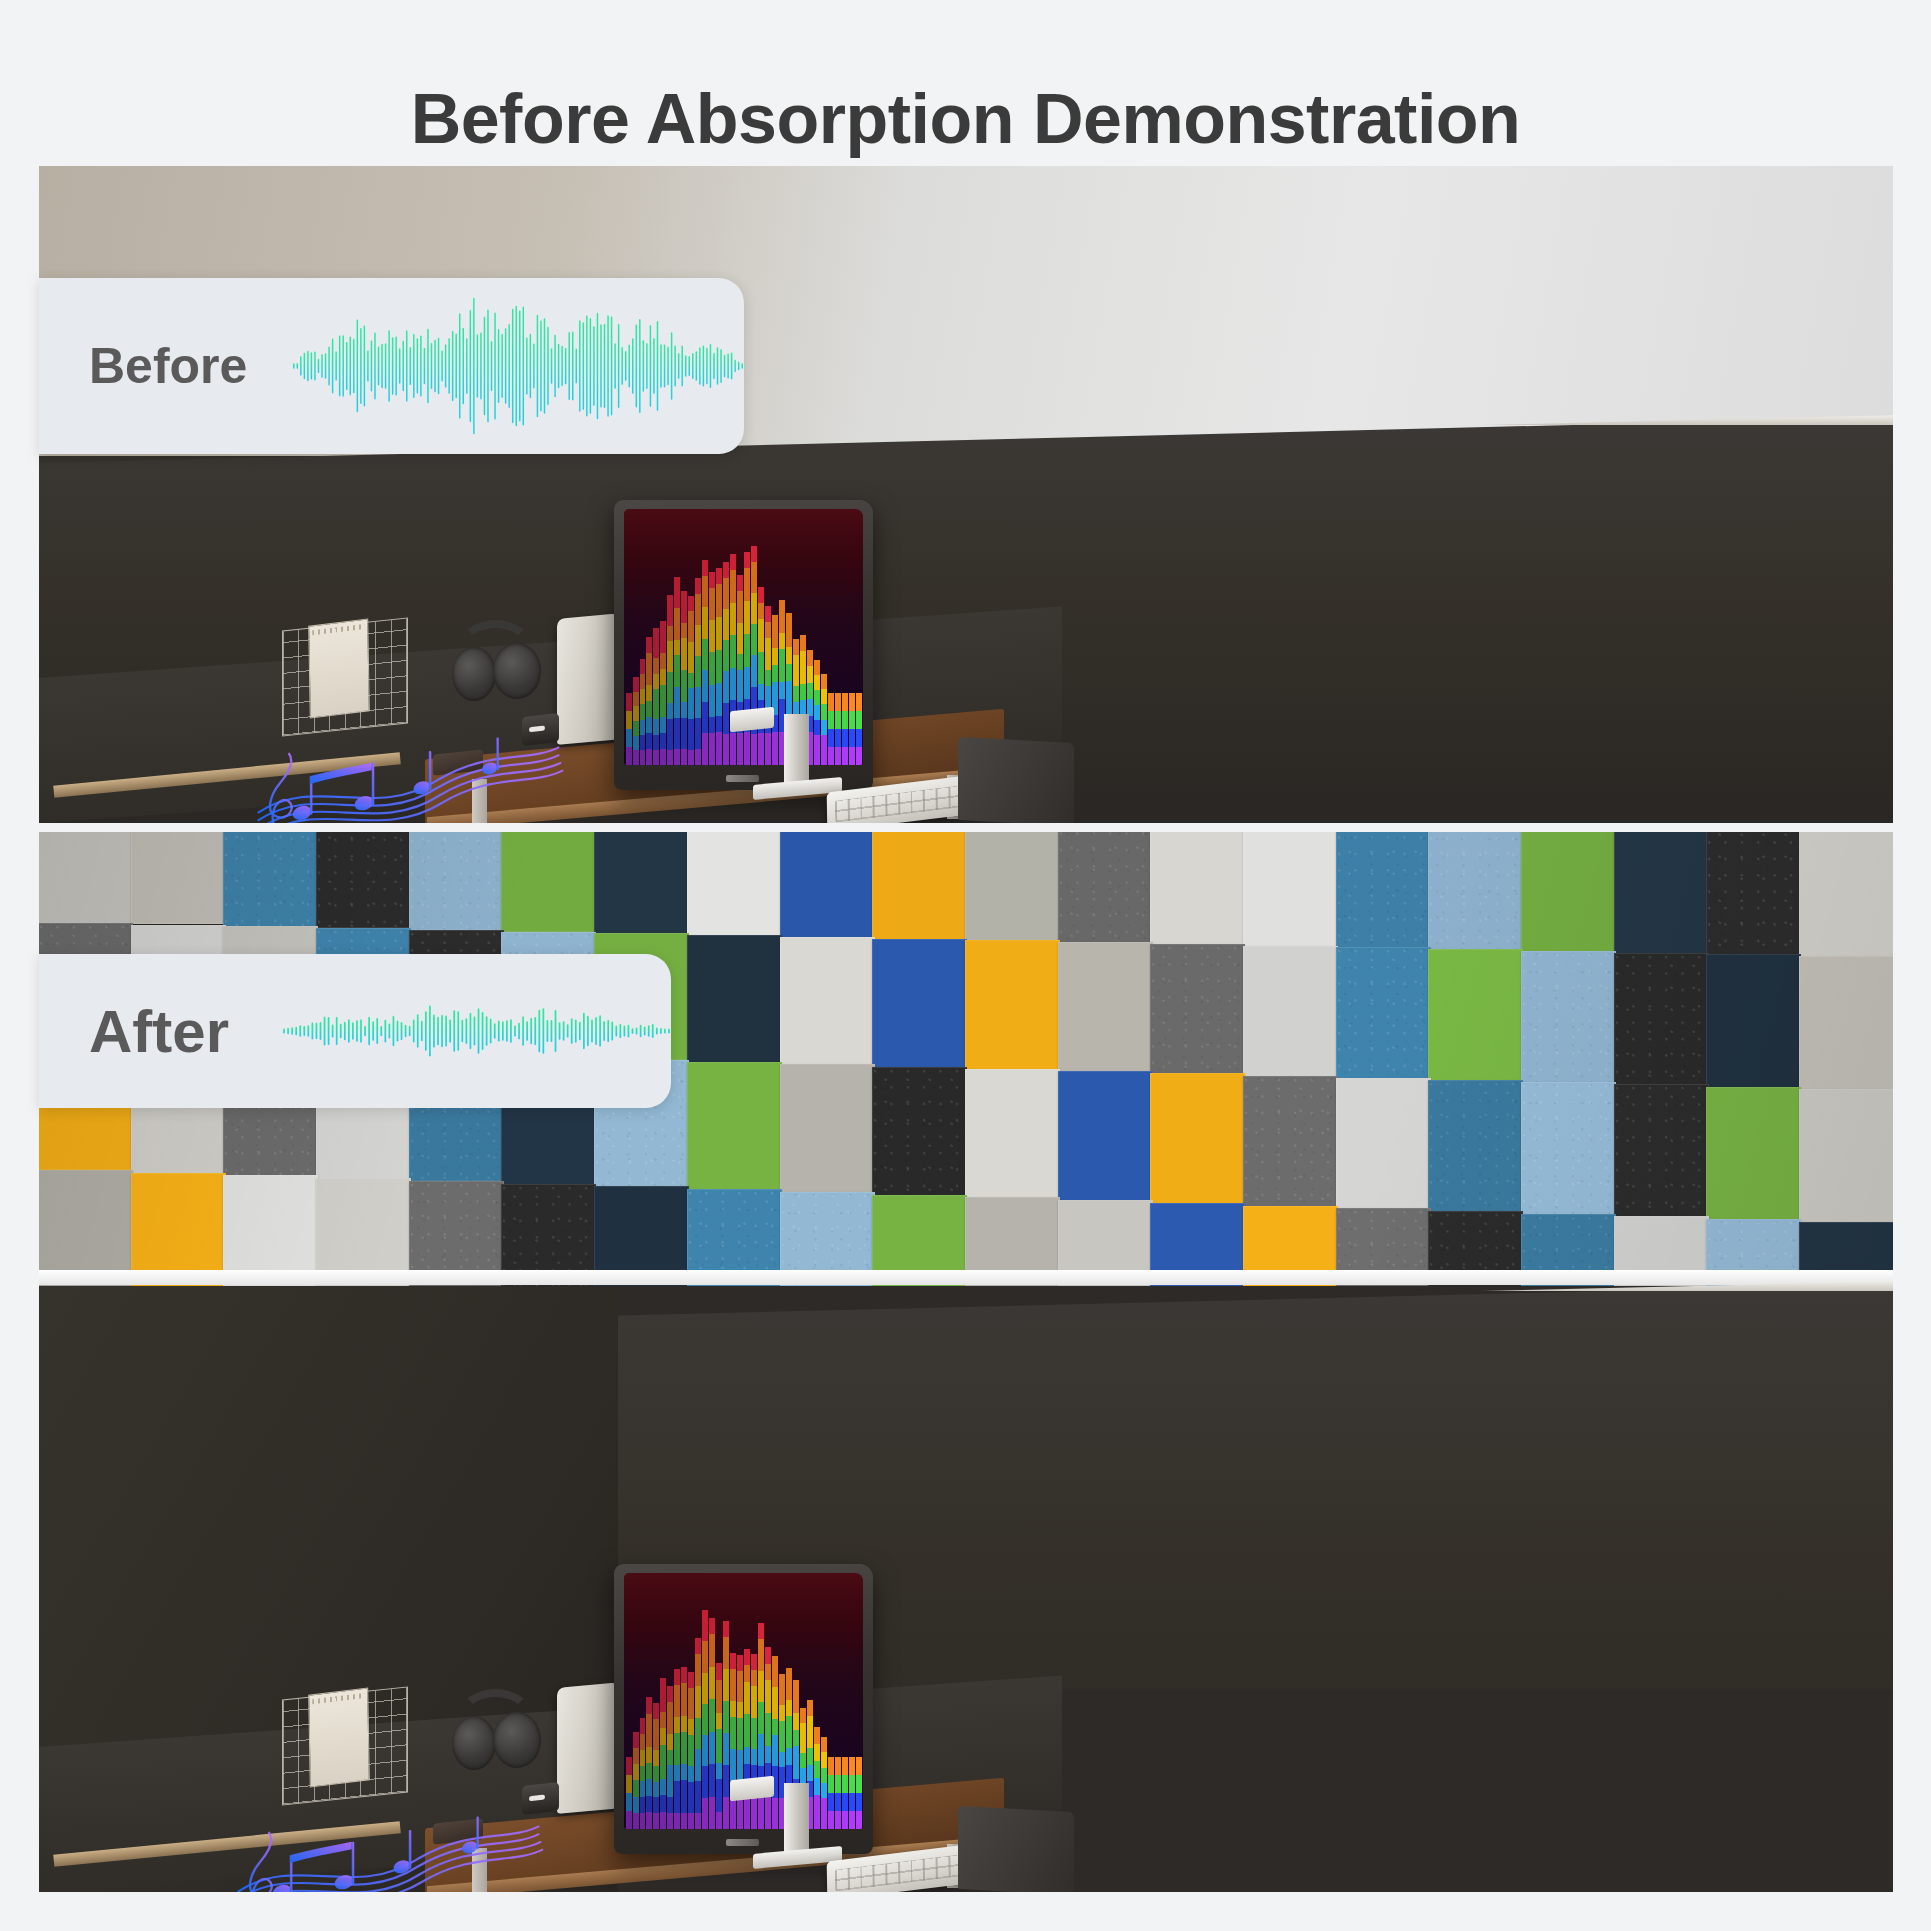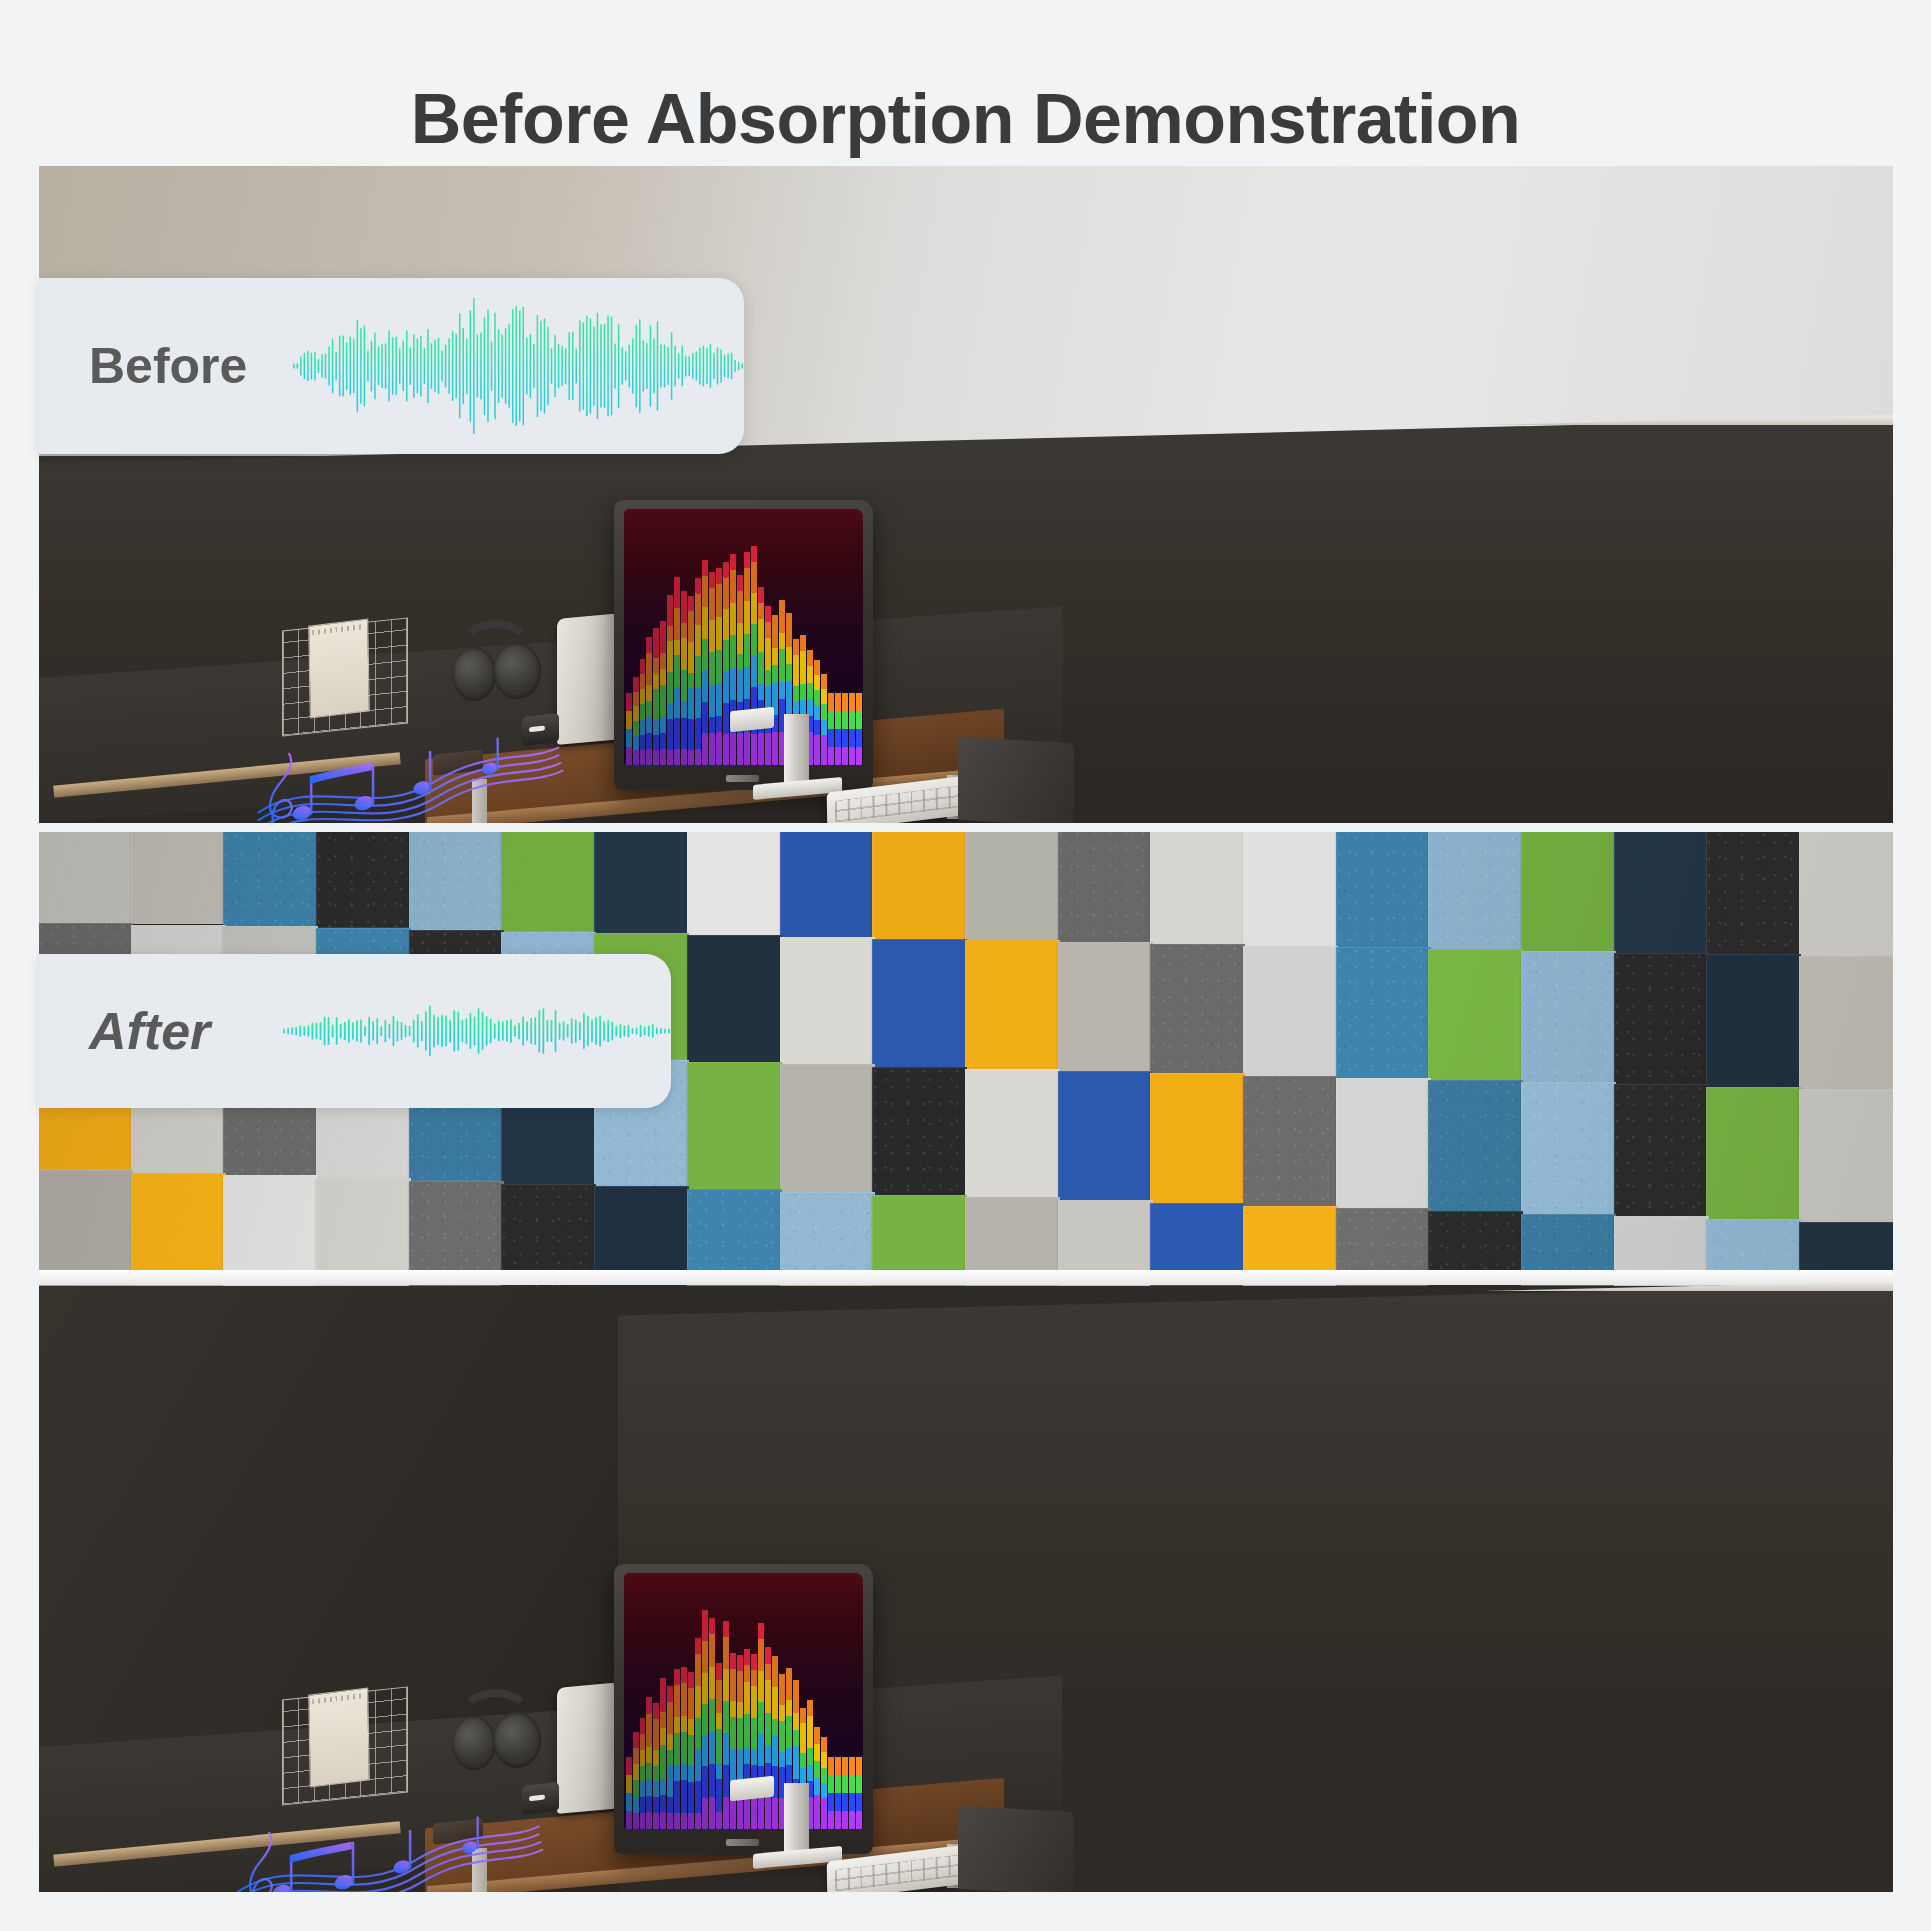--- a/index.html
+++ b/index.html
@@ -204,21 +204,21 @@
     box-shadow:0 2.9px 13.5px rgba(0,0,0,.13);
     z-index:20;
   }
   #badge-before { left:39px; top:278px; width:705px; height:176px; padding-left:50px; }
   #badge-after  { left:39px; top:954px; width:632px; height:154px; padding-left:50px; }
 
   .badge-label {
     color:#5a5a5a; font-weight:bold; flex:0 0 auto;
   }
   #badge-before .badge-label { font-size:50px; width:203px; }
-  #badge-after  .badge-label { font-size:52px; width:193px;font-style:italic; }
+  #badge-after  .badge-label { font-size:60px; width:193px; }
 
   .wave { flex:1 1 auto; height:100%; display:flex; align-items:center; }
   .wave svg { width:100%; height:100%; display:block; }
 
   
   .panel-grid {
     position:absolute; left:0; top:0; width:1854px; height:454px;
     overflow:hidden;
   }
   .pnl {

